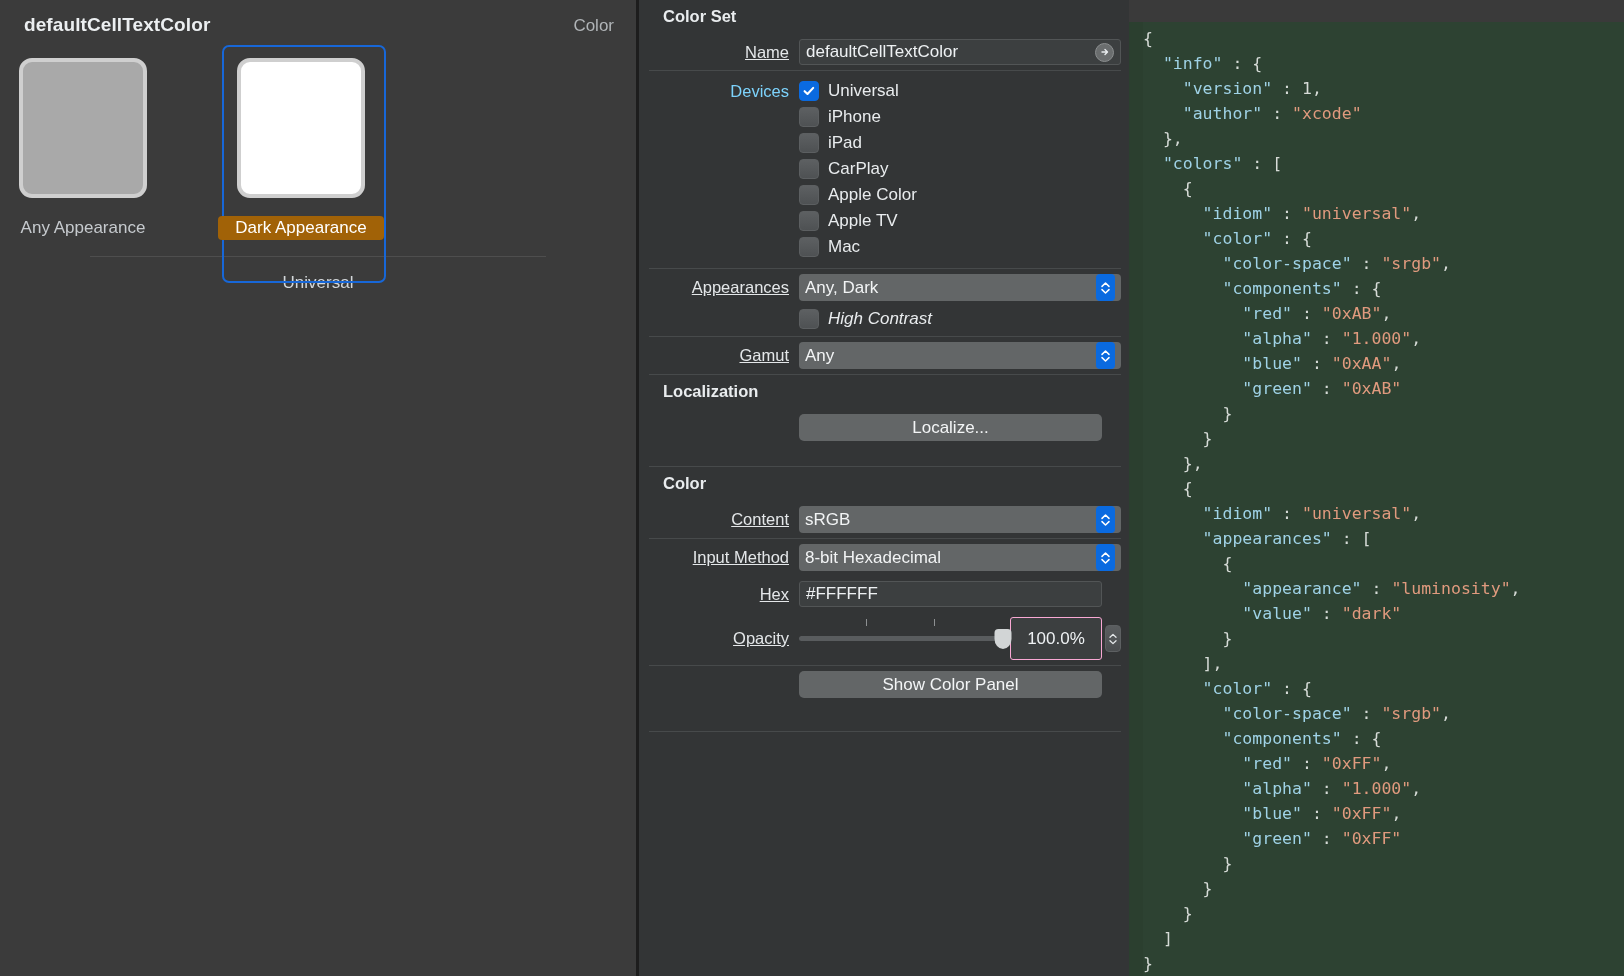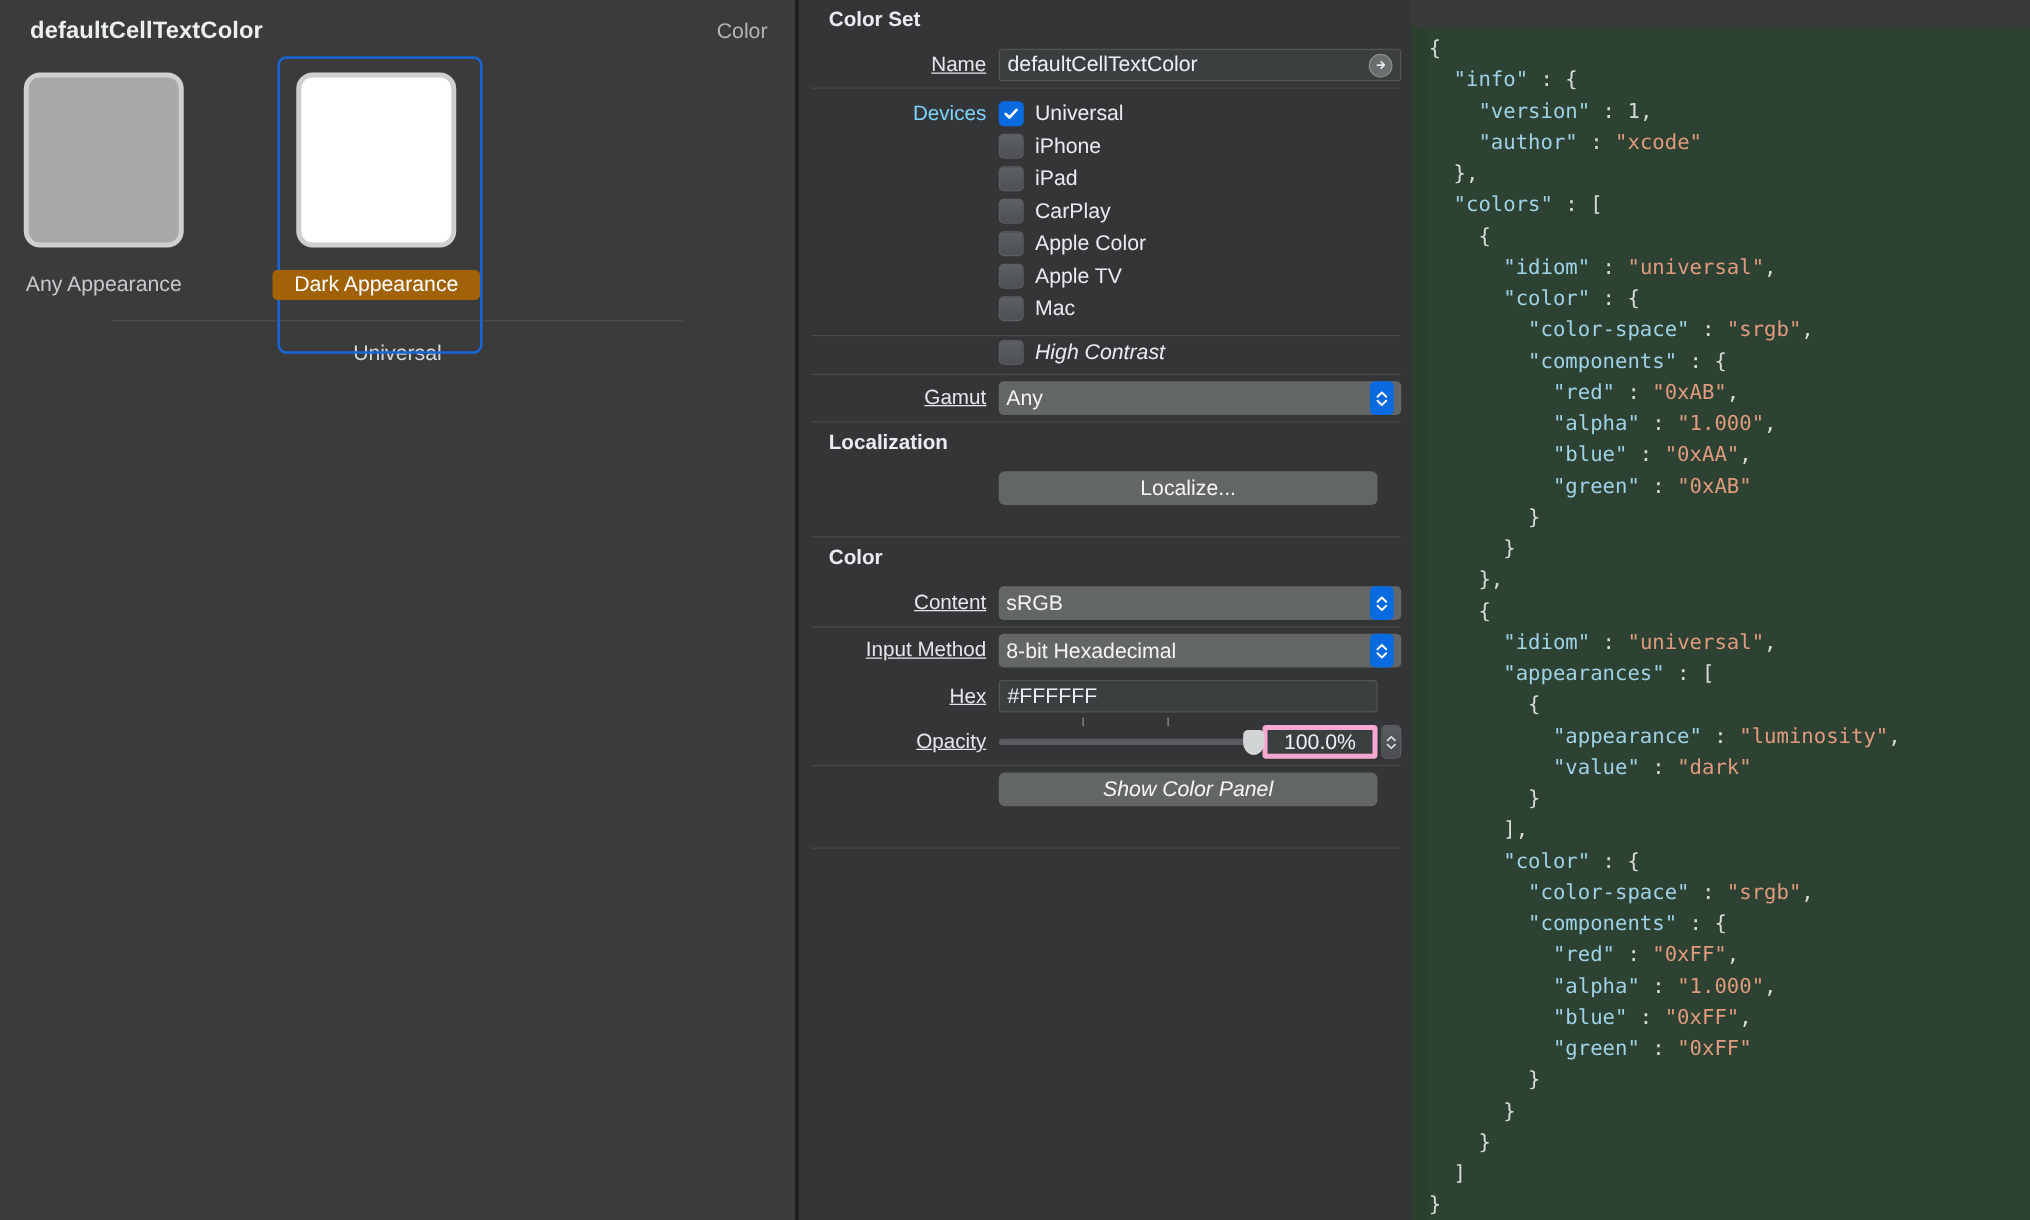--- a/index.html
+++ b/index.html
@@ -169,22 +169,22 @@
   }
   .slider-knob {
     position: absolute; left: 92%;
     width: 17px; height: 20px;
     background: #d2d5d6;
     border-radius: 4px 4px 50% 50%;
     transform: translateX(-50%) rotate(180deg);
     border-radius: 50% 50% 4px 4px;
   }
   .numfield {
-    flex: 0 0 92px; height: 27px; margin-left: 7px;
-    background: #3c3f40; border: 4px solid #f9a8d4; border-radius: 3px;
+    flex: 0 0 92px; height: 43px; margin-left: 7px;
+    background: #3c3f40; border: 1px solid #f9a8d4; border-radius: 3px;
     display: flex; align-items: center; justify-content: center;
     color: #eef1f3; font-size: 17px;
   }
   .small-stepper {
     flex: 0 0 16px; margin-left: 3px;
     width: 16px; height: 27px; border-radius: 4px;
     background: linear-gradient(#5a5d5f,#4a4d4f);
     border: 1px solid #5d6062;
     display: flex; flex-direction: column; align-items: center; justify-content: center;
   }
@@ -306,20 +306,33 @@
             <div class="cbrow">
               <div class="cb-spacer"></div>
               <div class="checkbox"></div>
               <div class="cb-label">Mac</div>
             </div>
           </div>
       </div>
 
       <div class="hr"></div>
 
+      <div class="row">
+        <div class="row-label">Appearances</div>
+        <div class="row-field">
+          <div class="popup">
+            <span class="pu-text">Any, Dark</span>
+            <span class="stepper">
+              <svg width="11" height="16" viewBox="0 0 11 16">
+                  <path d="M2 6.4 5.5 3 9 6.4M2 9.6 5.5 13 9 9.6" stroke="#ffffff" stroke-width="1.5" fill="none" stroke-linecap="round" stroke-linejoin="round"></path>
+                </svg>
+            </span>
+          </div>
+        </div>
+      </div>
 
       <div class="cbrow" style="padding-bottom:7px;font-style:italic;">
         <div class="cb-spacer"></div>
         <div class="checkbox"></div>
         <div class="cb-label">High Contrast</div>
       </div>
 
       <div class="hr"></div>
 
       <div class="row">
@@ -408,21 +421,21 @@
                 <path d="M2 6.3 5 3.4 8 6.3M2 9.7 5 12.6 8 9.7" stroke="#e4e7e9" stroke-width="1.3" fill="none" stroke-linecap="round" stroke-linejoin="round"></path>
               </svg>
           </div>
         </div>
       </div>
 
       <div class="hr"></div>
 
       <div class="row">
         <div class="row-label"></div>
-        <div class="row-field" style="padding-right:19px;font-style:italic;">
+        <div class="row-field" style="padding-right:19px;">
           <div class="pushbtn">Show Color Panel</div>
         </div>
       </div>
 
       <div style="height:28px;"></div>
       <div class="hr"></div>
 
     </div>
   </div>
 

